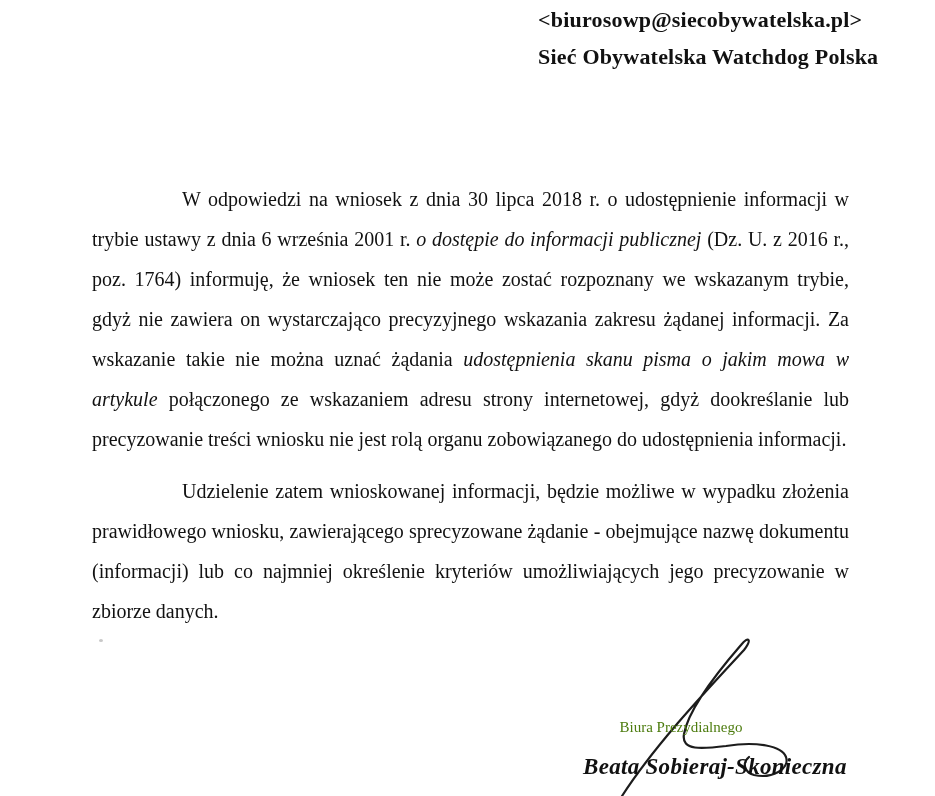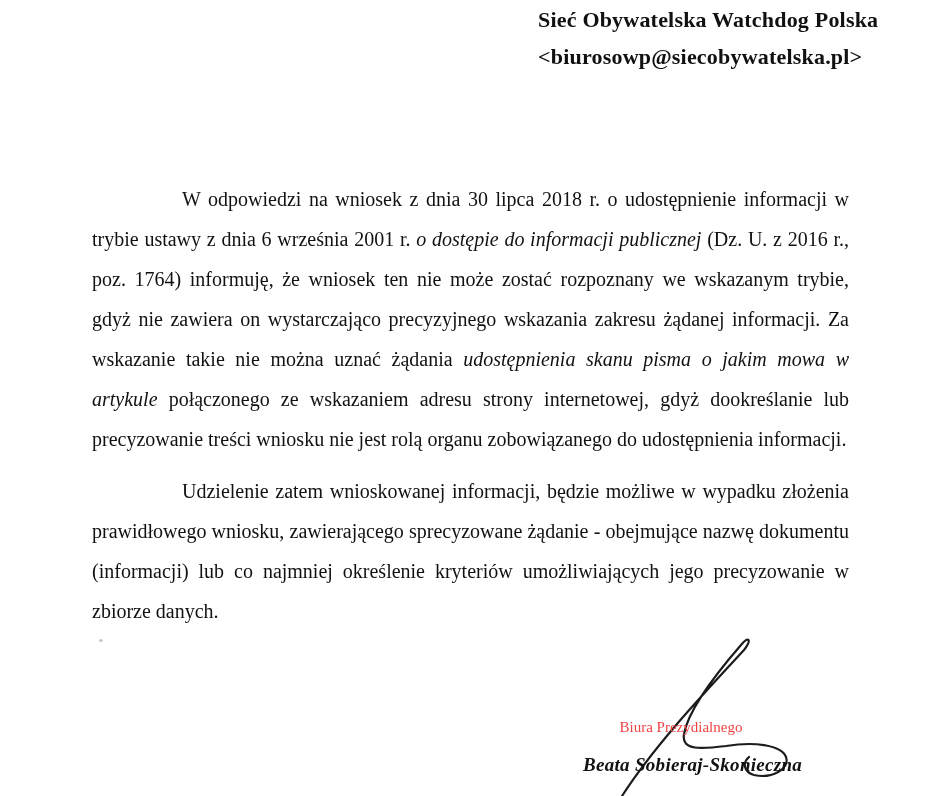--- a/index.html
+++ b/index.html
@@ -56,30 +56,30 @@
     letter-spacing: 0.4px;
     white-space: nowrap;
   }
   .sig-dept {
     position: absolute;
     left: 576px;
     top: 719px;
     width: 210px;
     text-align: center;
     font-size: 15px;
-    color: #ef4444;
+    color: #4d7c0f;
     white-space: nowrap;
   }
   .sig-name {
     position: absolute;
     left: 583px;
     top: 754px;
     font-weight: bold;
     font-style: italic;
-    font-size: 19px;
+    font-size: 23px;
     letter-spacing: 0.3px;
     white-space: nowrap;
   }
   .sig-stroke {
     position: absolute;
     left: 560px;
     top: 628px;
     pointer-events: none;
   }
   .speck {
@@ -91,22 +91,22 @@
     background: #c8c8c8;
     border-radius: 50%;
   }
 </style>
 </head>
 <body>
 
 <div class="page">
 
   <header class="letterhead">
+    <div>&lt;biurosowp@siecobywatelska.pl&gt;</div>
     <div>Sieć Obywatelska Watchdog Polska</div>
-    <div>&lt;biurosowp@siecobywatelska.pl&gt;</div>
   </header>
 
   <main class="letter-body">
     <p><span>W odpowiedzi na wniosek z dnia 30 lipca 2018 r. o udostępnienie informacji w trybie ustawy z dnia 6  września 2001 r. </span><span class="it">o dostępie do informacji publicznej</span><span> (Dz. U. z 2016 r., poz. 1764) informuję, że wniosek ten nie może zostać rozpoznany we wskazanym trybie, gdyż nie zawiera on wystarczająco precyzyjnego wskazania zakresu żądanej informacji. Za wskazanie takie nie można uznać żądania </span><span class="it">udostępnienia skanu pisma o jakim mowa w artykule</span><span> połączonego ze wskazaniem adresu strony internetowej, gdyż dookreślanie lub precyzowanie treści wniosku nie jest rolą organu zobowiązanego do udostępnienia informacji.</span></p>
     <p><span>Udzielenie zatem wnioskowanej informacji, będzie możliwe w wypadku złożenia prawidłowego wniosku, zawierającego sprecyzowane żądanie - obejmujące nazwę dokumentu (informacji) lub co najmniej określenie kryteriów umożliwiających jego precyzowanie w zbiorze danych.</span></p>
   </main>
 
   <svg class="sig-stroke" width="260" height="168" viewBox="560 628 260 168" fill="none" xmlns="http://www.w3.org/2000/svg">
     <path d="M 622,796
              C 655,745 705,692 744,650

